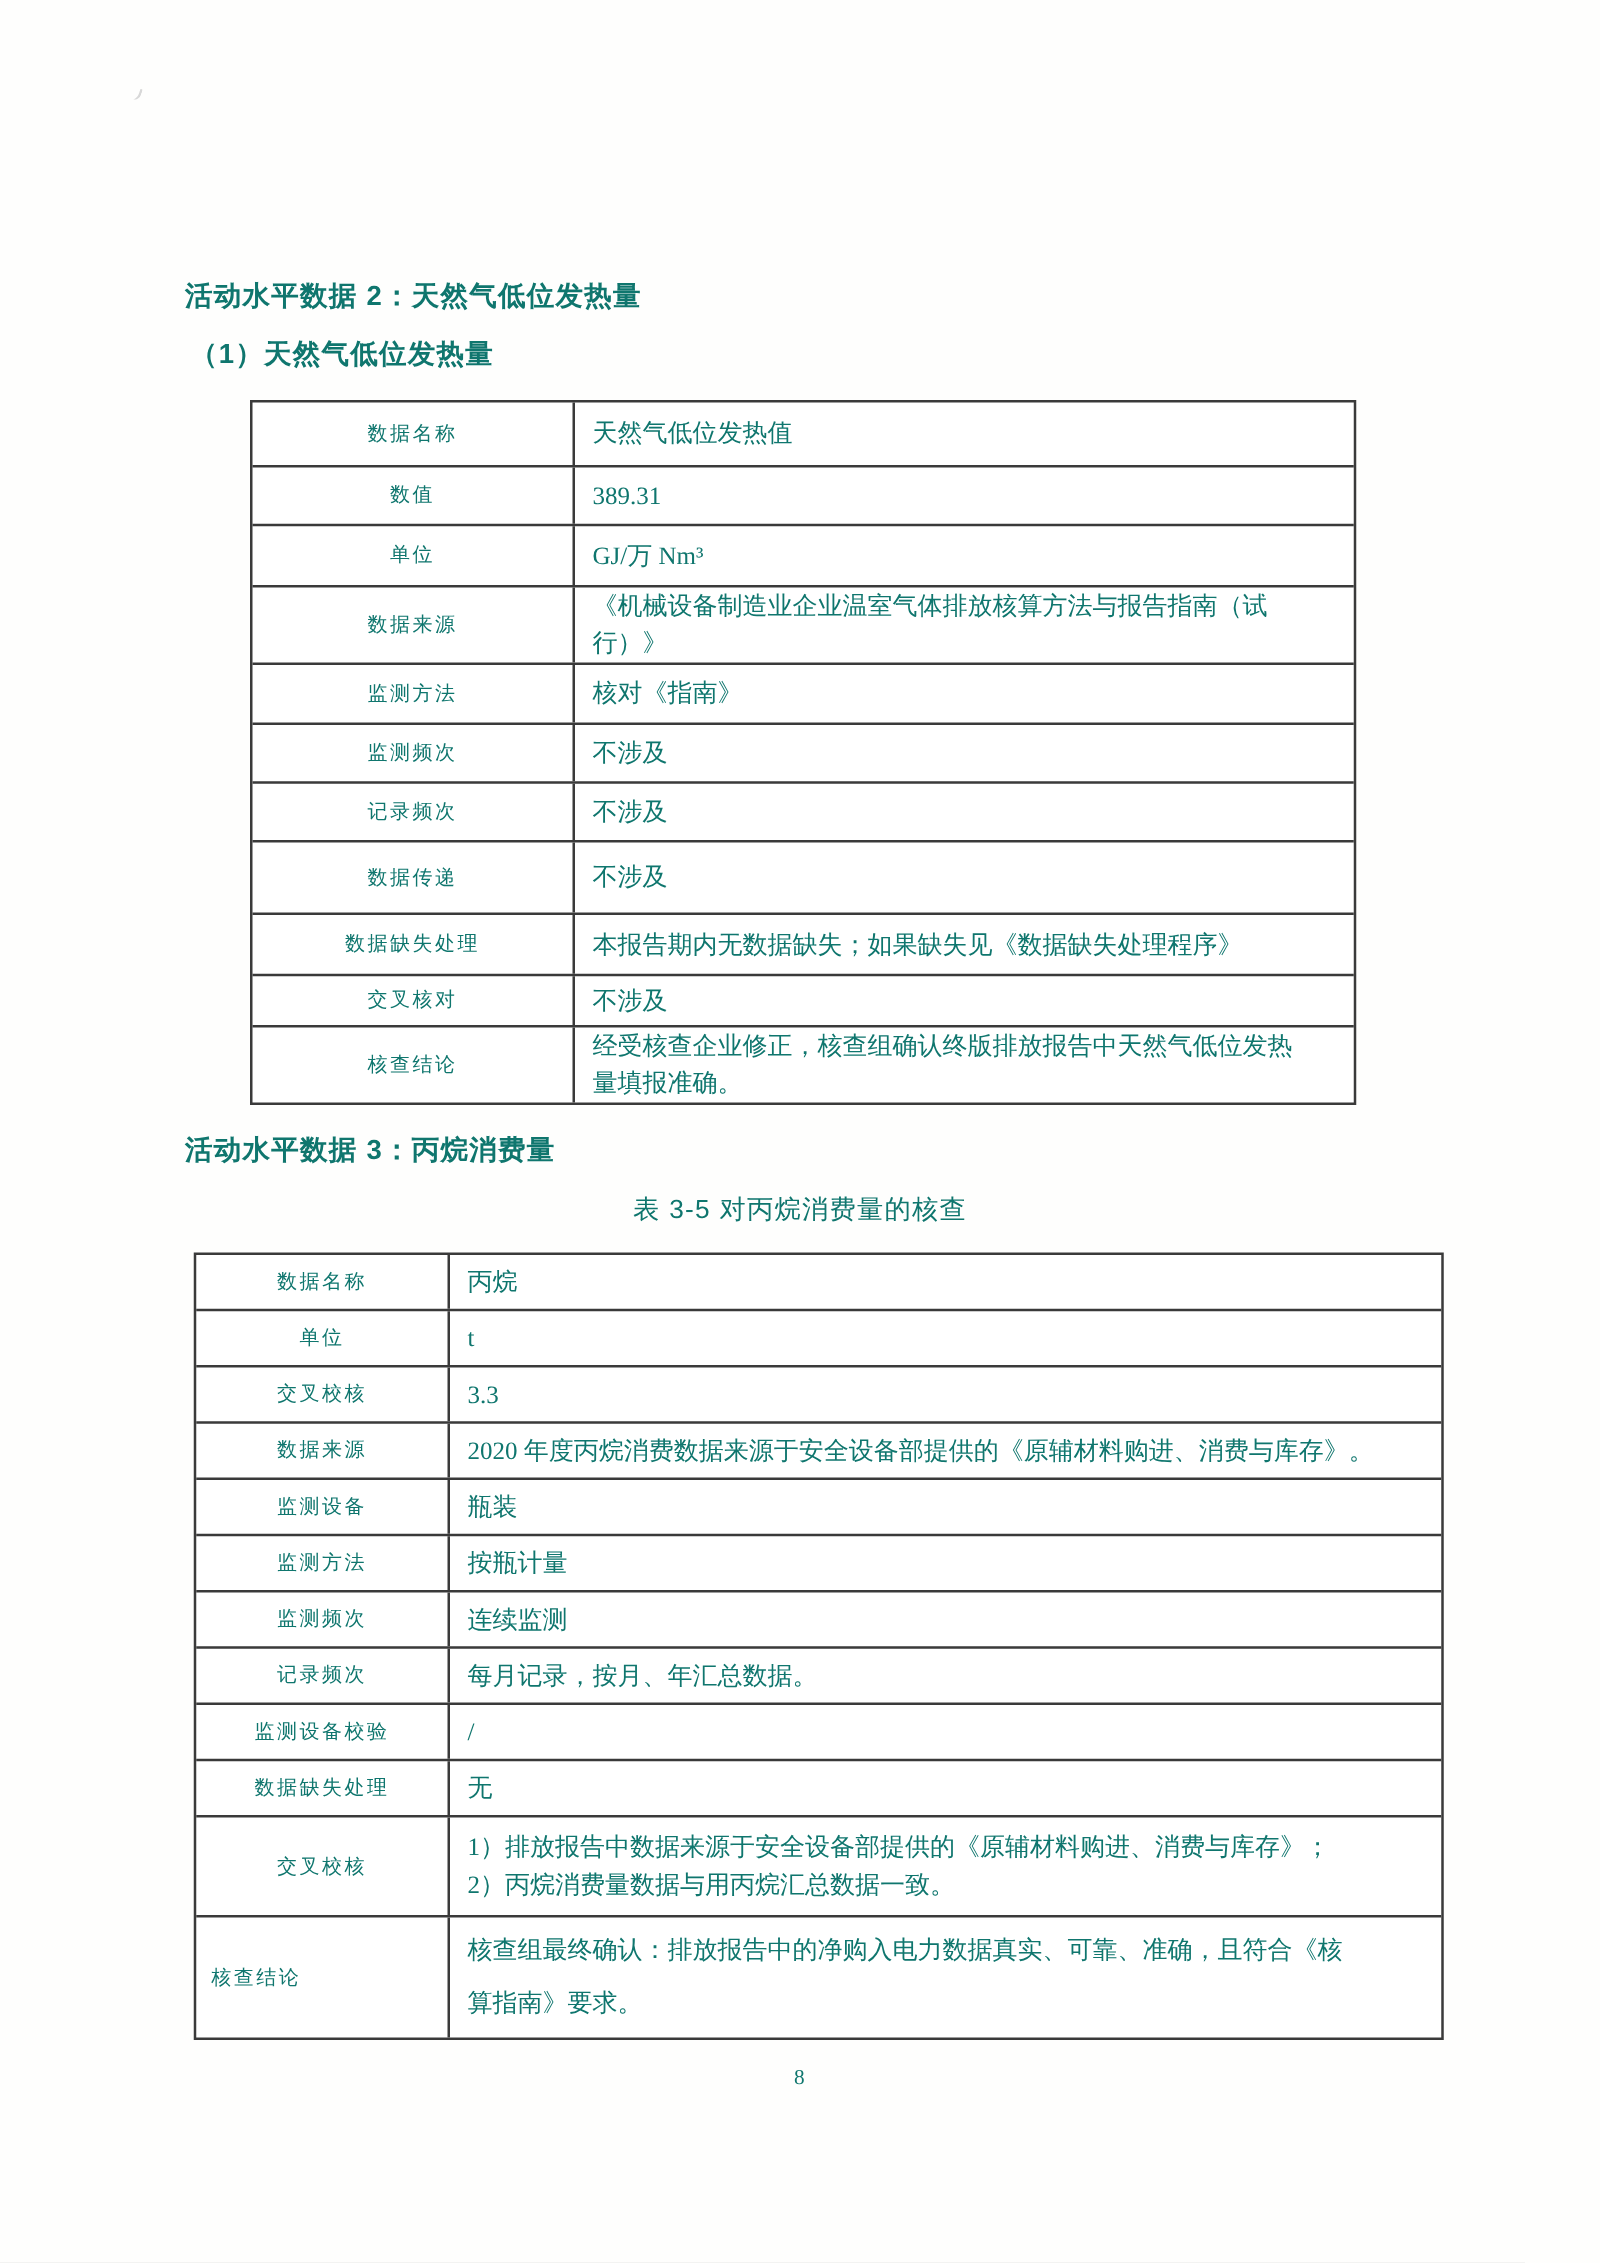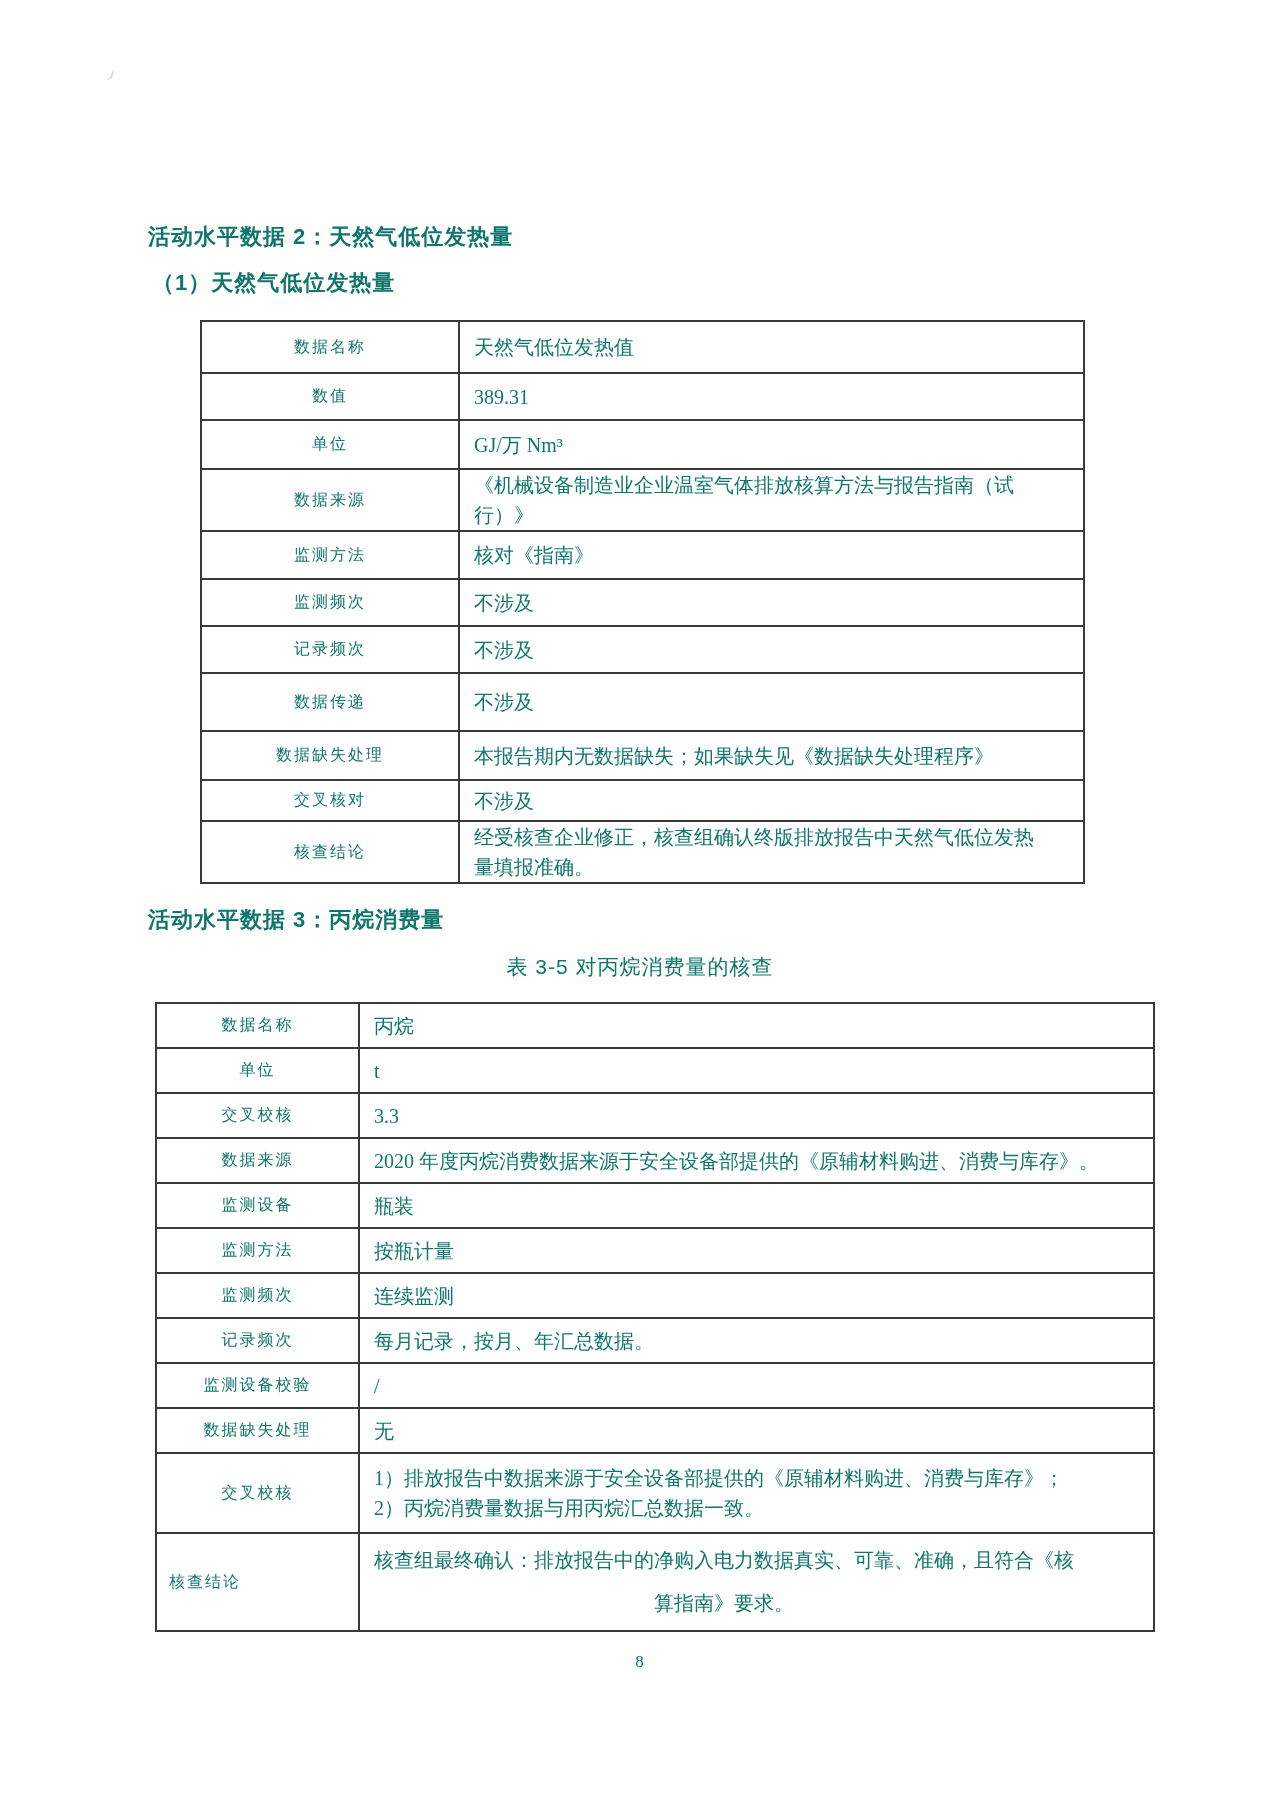--- a/index.html
+++ b/index.html
@@ -62,21 +62,21 @@
   #table2 .tl { width:203px; }
   .tv {
     flex:1; display:flex; align-items:center;
     box-sizing:border-box;
     font-size:20px;
     padding:4px 14px;
     white-space:pre-line;
     line-height:1.5;
   }
   .label-left { justify-content:flex-start; text-align:left; padding-left:12px; }
-  .spread { line-height:2.15;text-align:center; }
+  .spread { line-height:2.15; }
   .page-number {
     position:absolute; left:0; right:0; top:1652px;
     text-align:center; font-size:17px; letter-spacing:1px;
   }
 </style>
 </head>
 <body>
 
 <div class="page">
 

